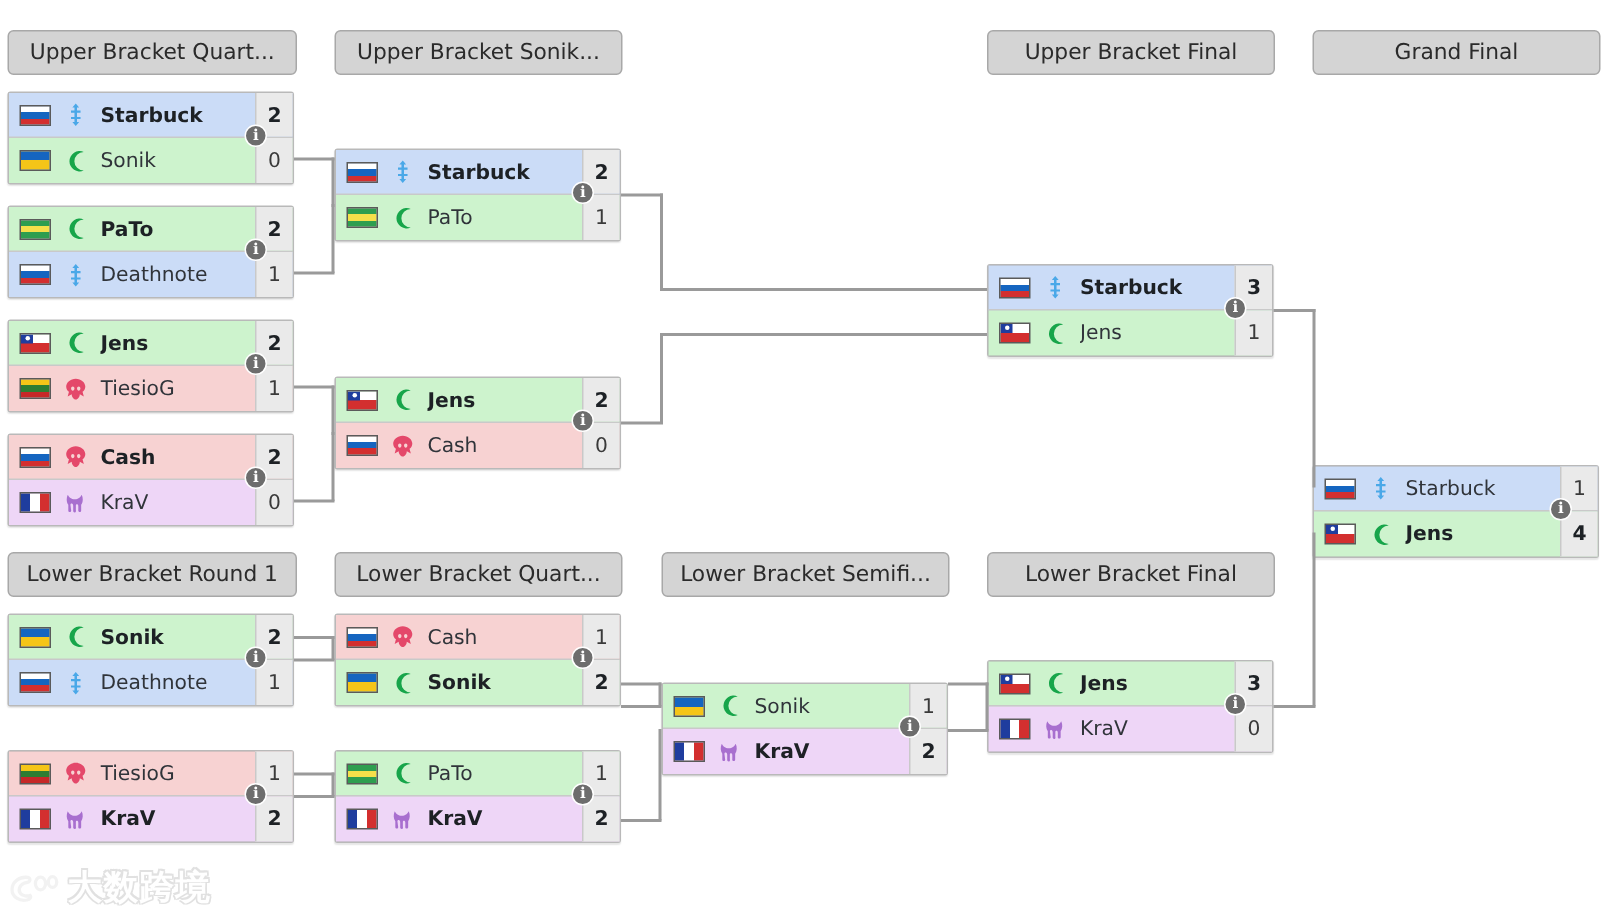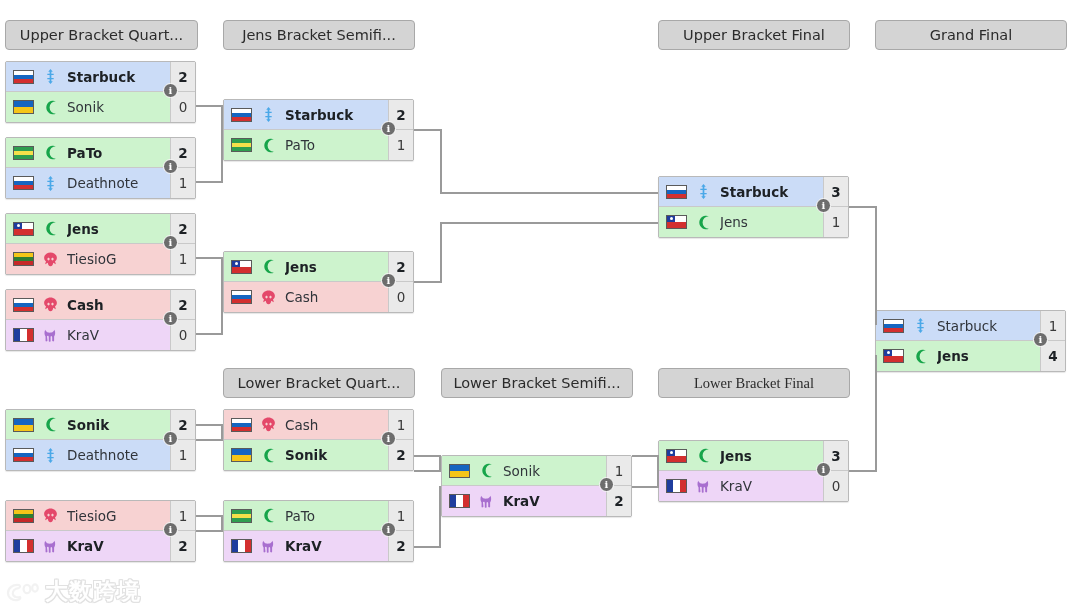--- a/index.html
+++ b/index.html
@@ -136,26 +136,27 @@
        0 1px 0 #c9c9c9,0 -1px 0 #c9c9c9,
        1px 1px 0 #c9c9c9,-1px -1px 0 #c9c9c9,
        1px -1px 0 #c9c9c9,-1px 1px 0 #c9c9c9;
   }
 </style>
 </head>
 <body>
 
 <div id="bracket">
     <div class="round-header" style="left: 5px; top: 20px; width: 193px;">Upper Bracket Quart...</div>
-    <div class="round-header" style="left: 223px; top: 20px; width: 192px;">Jens Bracket Semifi...</div>
+    <div class="round-header" style="left: 223px; top: 20px; width: 192px;">Upper Bracket Sonik...</div>
     <div class="round-header" style="left: 875px; top: 20px; width: 192px;">Grand Final</div>
     <div class="round-header" style="left: 658px; top: 20px; width: 192px;">Upper Bracket Final</div>
+    <div class="round-header" style="left: 5px; top: 368px; width: 193px;">Lower Bracket Round 1</div>
     <div class="round-header" style="left: 223px; top: 368px; width: 192px;">Lower Bracket Quart...</div>
     <div class="round-header" style="left: 441px; top: 368px; width: 192px;">Lower Bracket Semifi...</div>
-    <div class="round-header" style="left: 658px; top: 368px; width: 192px; font-family: Liberation Serif, serif;">Lower Bracket Final</div>
+    <div class="round-header" style="left: 658px; top: 368px; width: 192px;">Lower Bracket Final</div>
     <div class="conn h" style="left: 196px; top: 105px; width: 27px;"></div>
     <div class="conn v" style="left: 221px; top: 105px; height: 33px;"></div>
     <div class="conn h" style="left: 196px; top: 181px; width: 27px;"></div>
     <div class="conn v" style="left: 221px; top: 136px; height: 46px;"></div>
     <div class="conn h" style="left: 196px; top: 257px; width: 27px;"></div>
     <div class="conn v" style="left: 221px; top: 257px; height: 33px;"></div>
     <div class="conn h" style="left: 196px; top: 333px; width: 27px;"></div>
     <div class="conn v" style="left: 221px; top: 288px; height: 46px;"></div>
     <div class="conn h" style="left: 414px; top: 129px; width: 28px;"></div>
     <div class="conn v" style="left: 440px; top: 129px; height: 64px;"></div>

